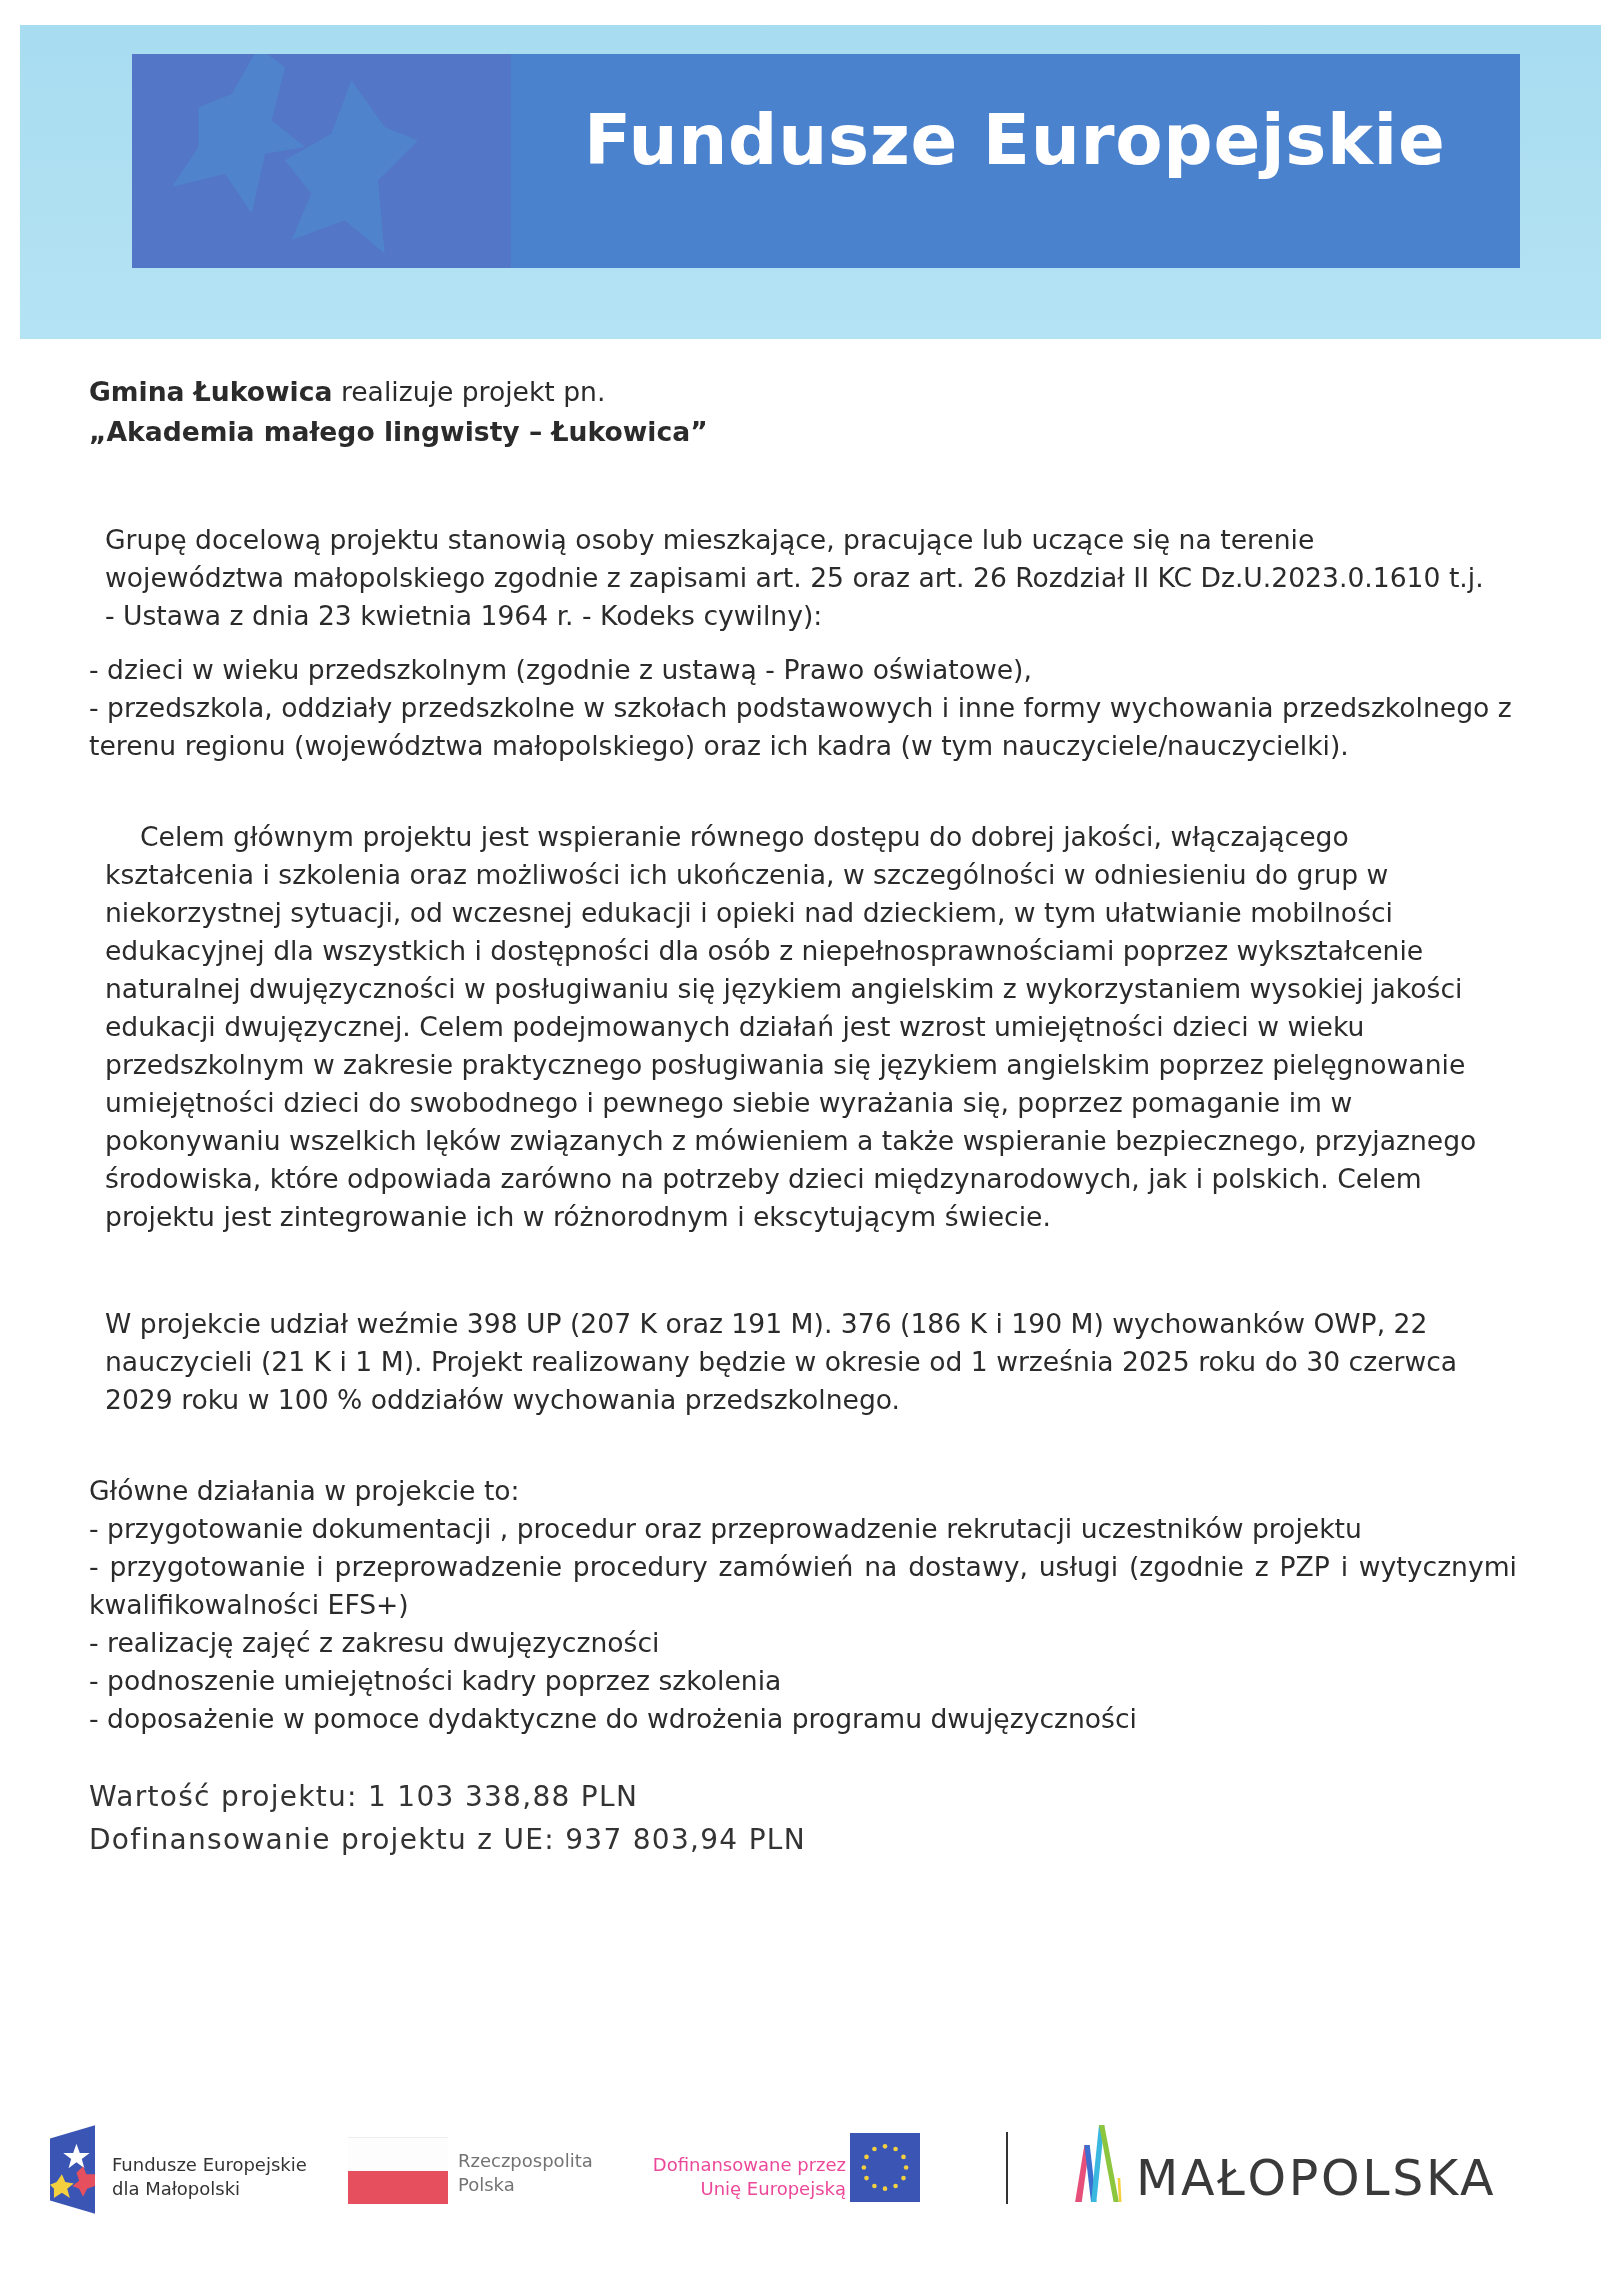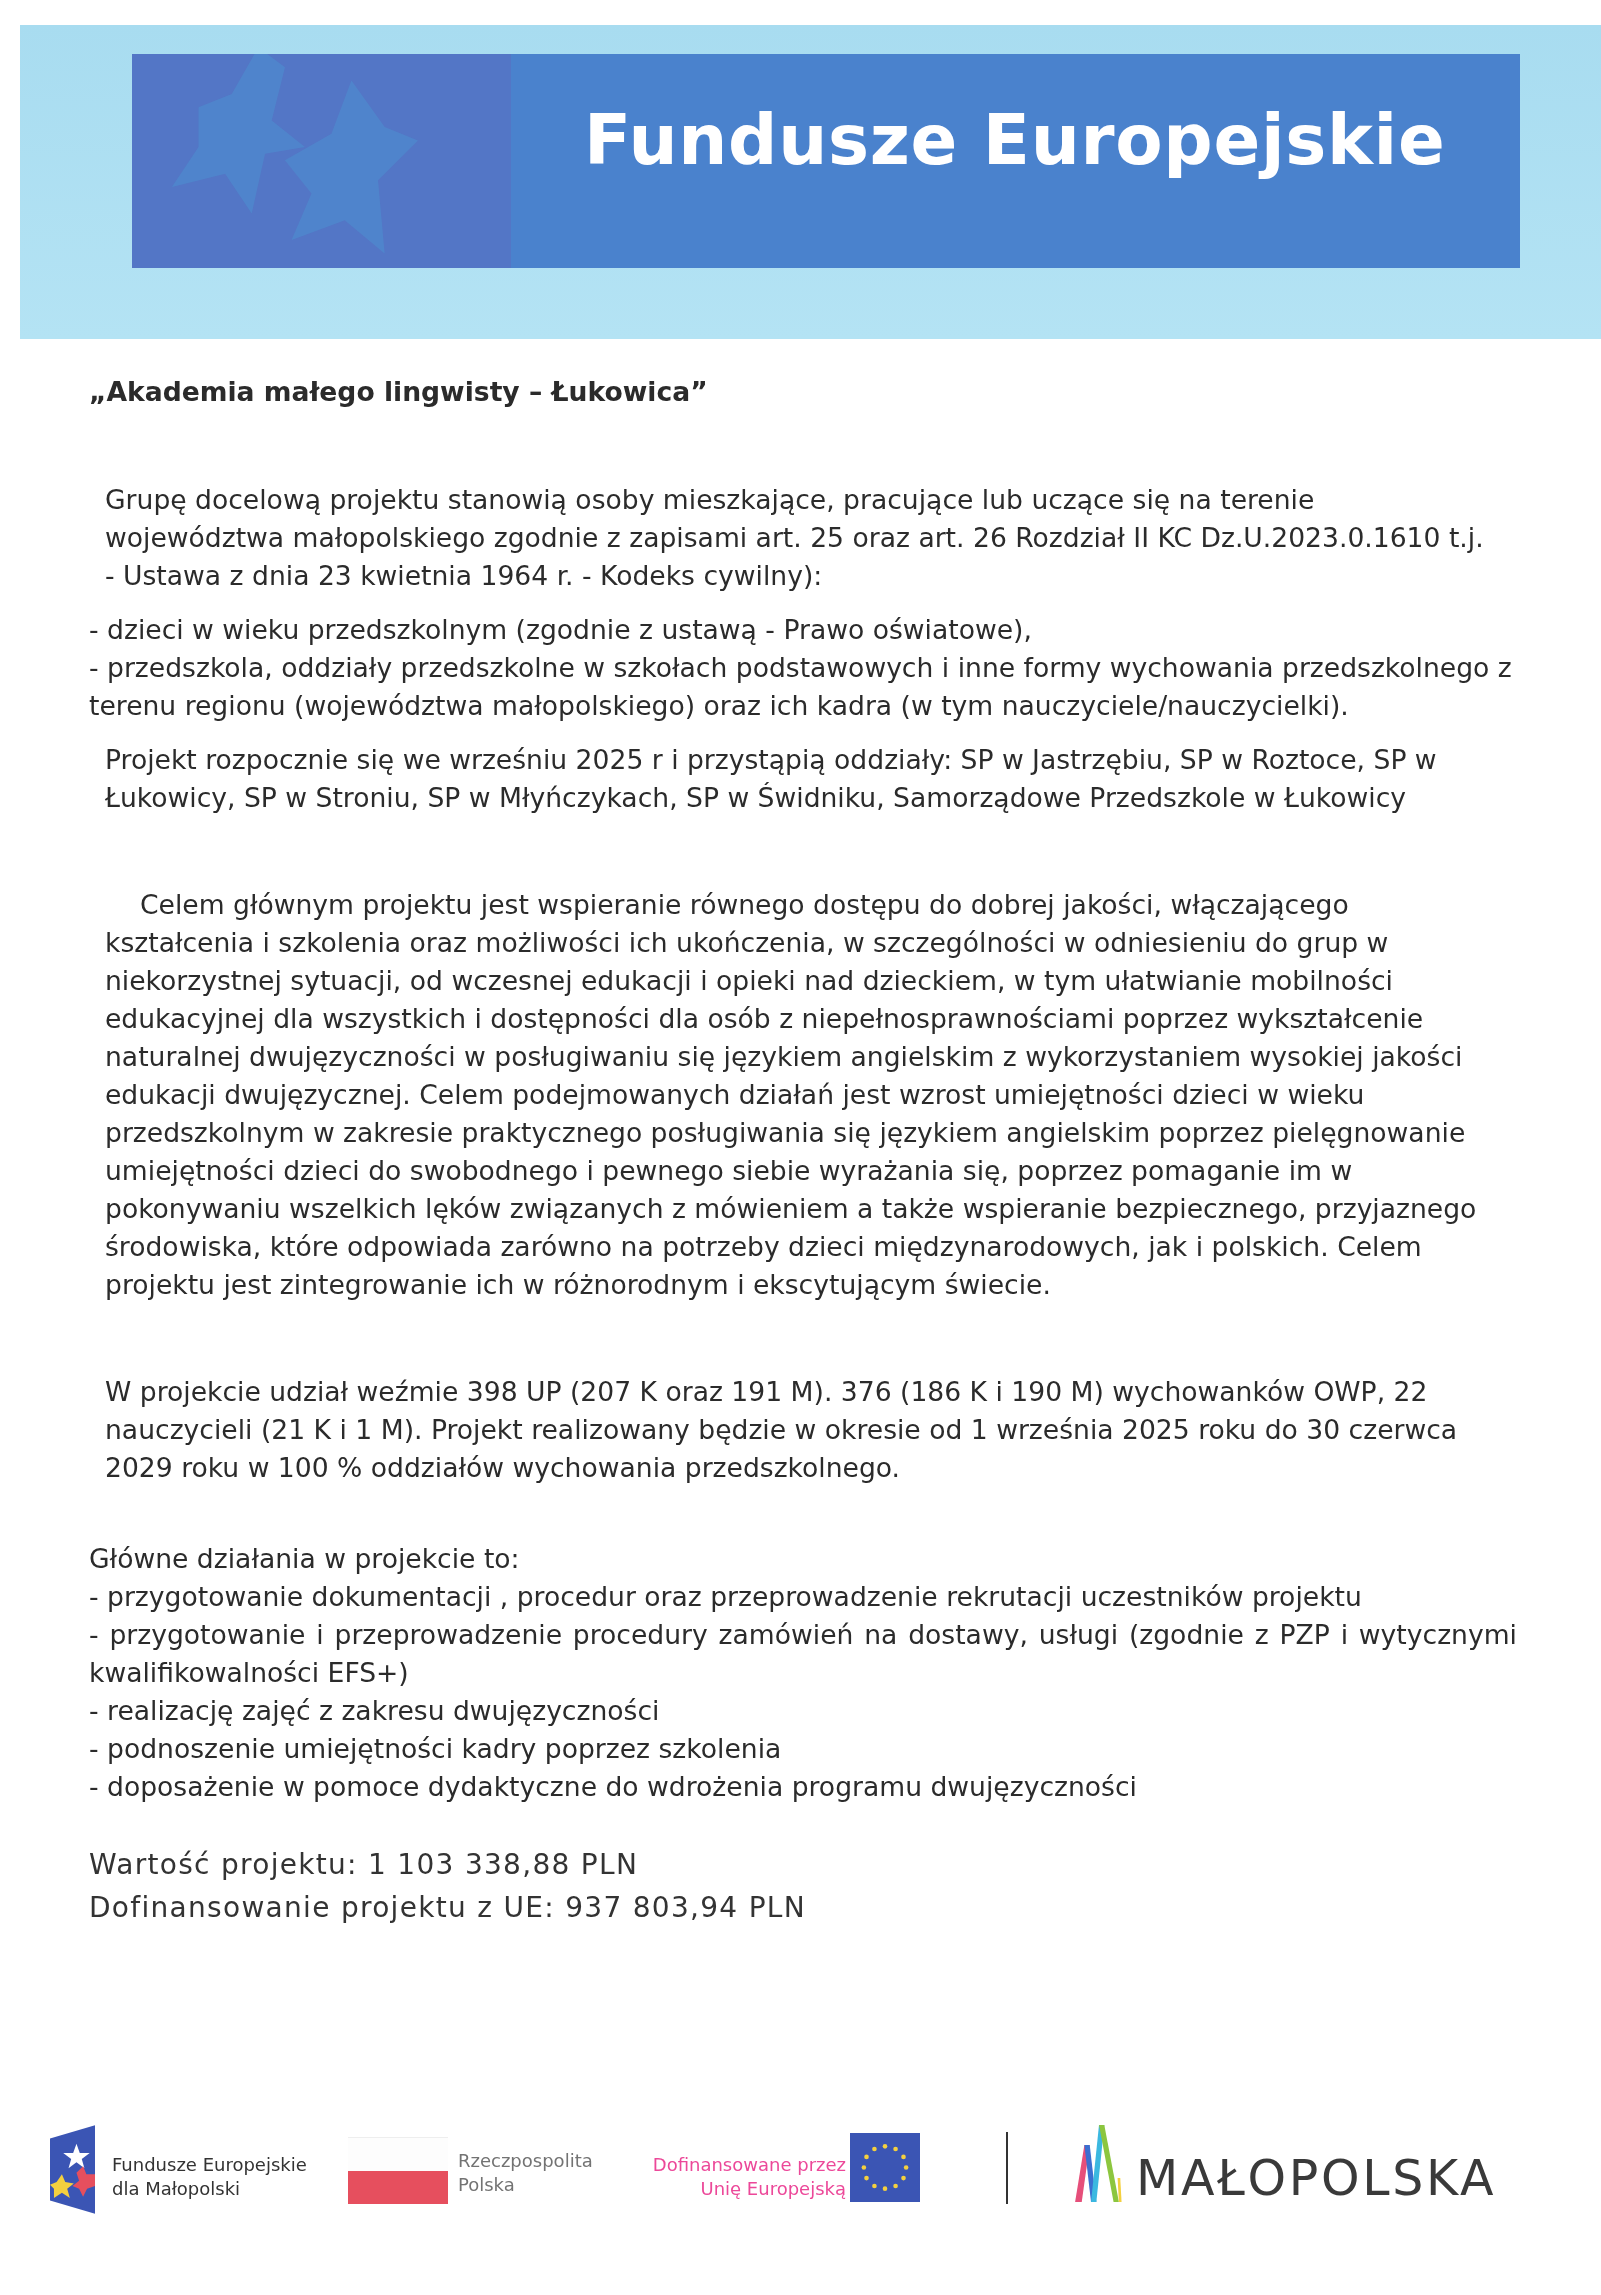--- a/index.html
+++ b/index.html
@@ -56,28 +56,30 @@
       <svg width="379" height="214" viewBox="0 0 570 322">
         <path d="M100 80 L150 60 L190 -10 L230 20 L210 100 L260 140 L200 150 L180 240 L140 180 L60 200 L100 140 Z" fill="#4f86cc" opacity="0.9"></path>
         <path d="M230 160 L300 120 L330 40 L380 110 L430 130 L370 190 L380 300 L320 250 L240 280 L270 210 Z" fill="#4f86cc" opacity="0.9"></path>
       </svg>
     </div>
     <div class="banner-title">Fundusze Europejskie</div>
   </div>
 </div>
 
 <div class="content">
+  <div class="intro-line">
+    <b>Gmina Łukowica</b><span> realizuje projekt pn.</span>
+  </div>
   <div class="intro-title">„Akademia małego lingwisty – Łukowica”</div>
 
   <div class="gap-lg"></div>
 
   <p class="para">Grupę docelową projektu stanowią osoby mieszkające, pracujące lub uczące się na terenie województwa małopolskiego zgodnie z zapisami art. 25 oraz art. 26 Rozdział II KC Dz.U.2023.0.1610 t.j. - Ustawa z dnia 23 kwietnia 1964 r. - Kodeks cywilny):</p>
   <div class="bullet">- dzieci w wieku przedszkolnym (zgodnie z ustawą - Prawo oświatowe),</div>
   <div class="bullet">- przedszkola, oddziały przedszkolne w szkołach podstawowych i inne formy wychowania przedszkolnego z terenu regionu (województwa małopolskiego) oraz ich kadra (w tym nauczyciele/nauczycielki).</div>
-  <p class="para">Projekt rozpocznie się we wrześniu 2025 r i przystąpią oddziały: SP w Jastrzębiu, SP w Roztoce, SP w Łukowicy, SP w Stroniu, SP w Młyńczykach, SP w Świdniku, Samorządowe Przedszkole w Łukowicy</p>
 
   <div class="gap-md"></div>
 
   <p class="para indent">Celem głównym projektu jest wspieranie równego dostępu do dobrej jakości, włączającego kształcenia i szkolenia oraz możliwości ich ukończenia, w szczególności w odniesieniu do grup w niekorzystnej sytuacji, od wczesnej edukacji i opieki nad dzieckiem, w tym ułatwianie mobilności edukacyjnej dla wszystkich i dostępności dla osób z niepełnosprawnościami poprzez wykształcenie naturalnej dwujęzyczności w posługiwaniu się językiem angielskim z wykorzystaniem wysokiej jakości edukacji dwujęzycznej. Celem podejmowanych działań jest wzrost umiejętności dzieci w wieku przedszkolnym w zakresie praktycznego posługiwania się językiem angielskim poprzez pielęgnowanie umiejętności dzieci do swobodnego i pewnego siebie wyrażania się, poprzez pomaganie im w pokonywaniu wszelkich lęków związanych z mówieniem a także wspieranie bezpiecznego, przyjaznego środowiska, które odpowiada zarówno na potrzeby dzieci międzynarodowych, jak i polskich. Celem projektu jest zintegrowanie ich w różnorodnym i ekscytującym świecie.</p>
 
   <div class="gap-md"></div>
 
   <p class="para">W projekcie udział weźmie 398 UP (207 K oraz 191 M). 376 (186 K i 190 M) wychowanków OWP, 22 nauczycieli (21 K i 1 M). Projekt realizowany będzie w okresie od 1 września 2025 roku do 30 czerwca 2029 roku w 100 % oddziałów wychowania przedszkolnego.</p>
 
   <div class="gap-md"></div>

